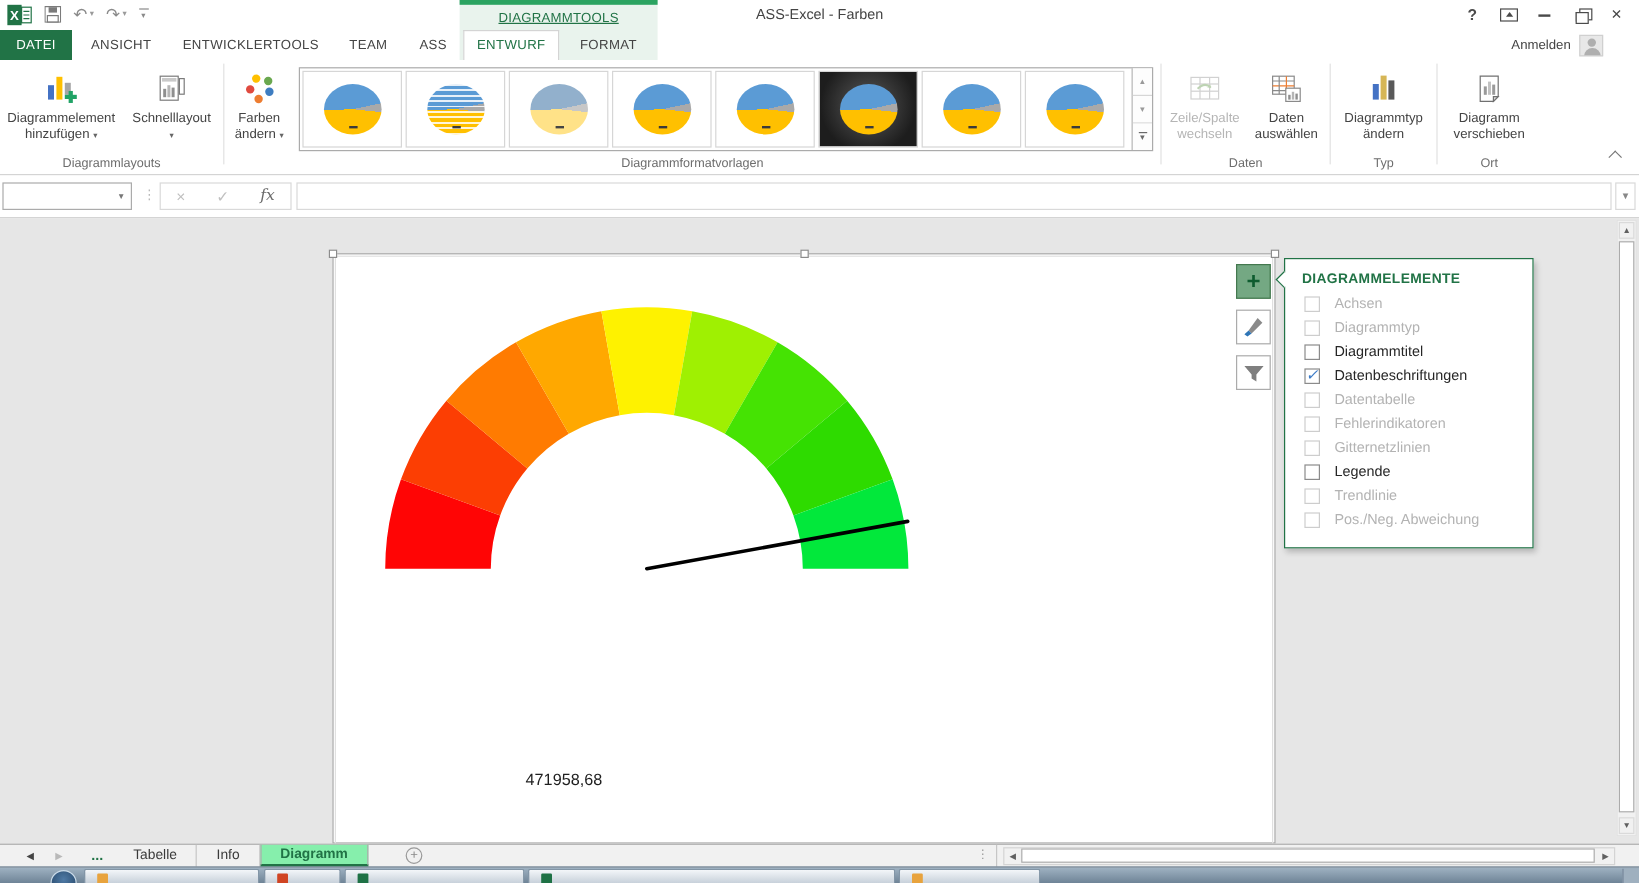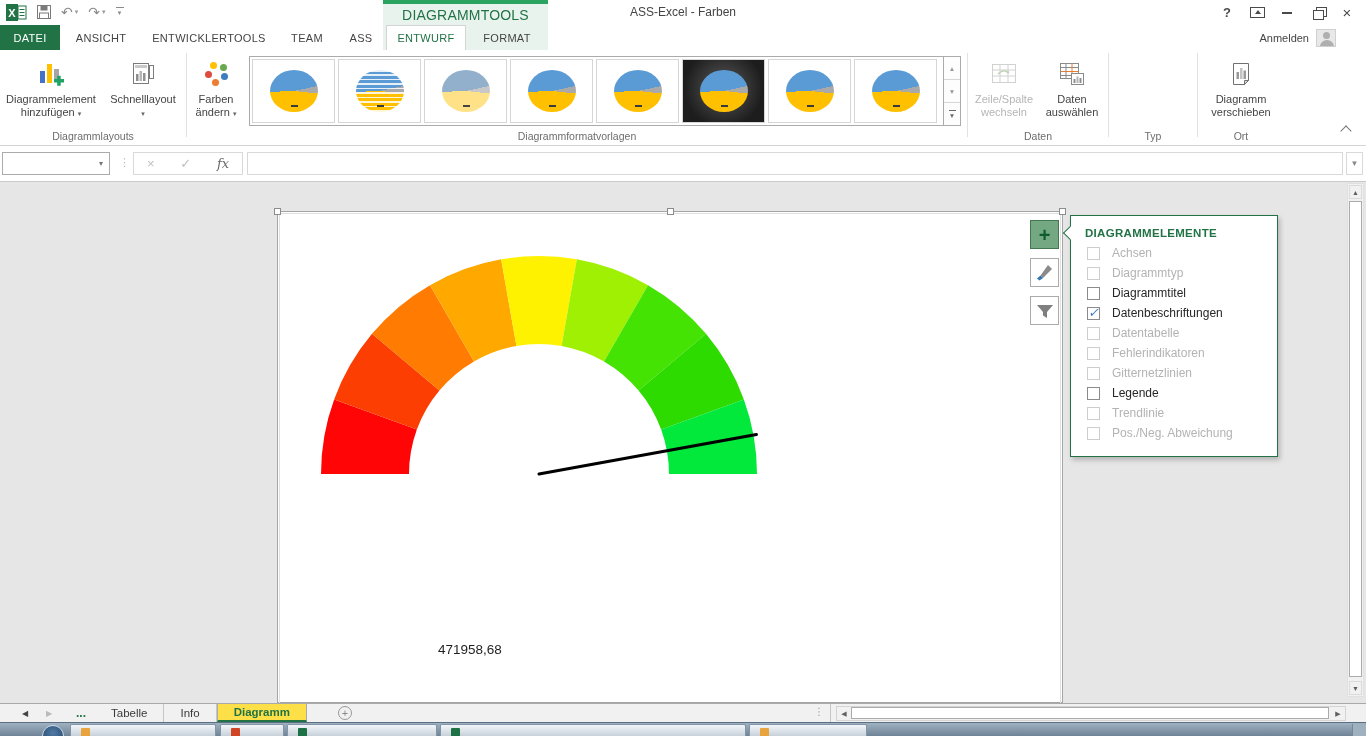--- a/index.html
+++ b/index.html
@@ -13,21 +13,21 @@
   .excel-logo { width:21px; height:19px; display:block; }
   .qat-btn { color:#8a8a8a; font-size:14px; line-height:20px; cursor:default; display:flex; align-items:center; }
   .qat-btn .dd { font-size:7px; color:#9a9a9a; margin-left:2px; }
   .save-ic { width:14px; height:14px; }
   .qat-custom { display:flex; flex-direction:column; align-items:center; }
   .qat-custom .bar { width:8px; height:0; border-top:1.5px solid #8a8a8a; margin-bottom:1px; }
   .qat-custom .dd { font-size:7px; color:#8a8a8a; }
 
   .ctx-header { position:absolute; left:383px; top:0; width:165px; height:25px;
     background:#E9F3ED; border-top:4px solid #2BA361; display:flex; align-items:center; justify-content:center; }
-  .ctx-header span { color:#217346; font-size:14px; letter-spacing:.2px; }
+  .ctx-header span { color:#217346; font-size:11px; letter-spacing:.2px;text-decoration:underline; }
 
   .win-title { position:absolute; left:50%; top:5px; transform:translateX(-50%); color:#444; font-size:12px; }
 
   .win-controls { position:absolute; right:4px; top:0; display:flex; align-items:center; height:25px; }
   .win-btn { width:30px; height:23px; display:flex; align-items:center; justify-content:center; color:#4a4a4a; font-size:13px; }
   .ic-ribbondisp { width:15px; height:11px; border:1px solid #4a4a4a; position:relative; }
   .ic-ribbondisp:after { content:""; position:absolute; left:4.5px; top:2px; border-left:3px solid transparent; border-right:3px solid transparent; border-bottom:4px solid #4a4a4a; }
   .ic-min { width:10px; height:0; border-top:2px solid #4a4a4a; }
   .ic-restore { width:9px; height:8px; border:1px solid #4a4a4a; position:relative; background:#fff; margin-top:2px; }
   .ic-restore:before { content:""; position:absolute; left:2px; top:-4px; width:9px; height:8px; border:1px solid #4a4a4a; }
@@ -137,21 +137,21 @@
   .vs-thumb { position:absolute; left:1px; top:17px; width:13px; height:476px; background:#FFF; border:1px solid #ABABAB; }
 
   
   .sheetbar { position:absolute; left:0; top:703px; width:1366px; height:19px; background:#F1F1F1; border-top:1px solid #A9A9A9; }
   .snav { position:absolute; top:0; height:18px; display:flex; align-items:center; color:#444; }
   .snav.l { left:22px; } .snav.r { left:46px; color:#B9B9B9; }
   .snav span { font-size:8px; }
   .sdots { position:absolute; left:76px; top:0; height:18px; display:flex; align-items:center; color:#217346; font-weight:bold; font-size:12px; }
   .stabs { position:absolute; left:95px; top:0; height:18px; display:flex;align-items:center; }
   .stab { padding:0 16px; display:flex; align-items:center; font-size:11.5px; color:#3a3a3a; border-right:1px solid #C6C6C6; height:18px; }
-  .stab.active { background:#fde047; color:#217346; font-weight:bold; border:1px solid #ABABAB; border-top:none; border-bottom:2px solid #217346; }
+  .stab.active { background:#86efac; color:#217346; font-weight:bold; border:1px solid #ABABAB; border-top:none; border-bottom:2px solid #217346; }
   .addsheet { position:absolute; left:338px; top:2px; width:14px; height:14px; border:1px solid #9A9A9A; border-radius:50%; color:#8a8a8a; font-size:11px; line-height:12px; text-align:center; }
   .hs-grip { position:absolute; left:814px; top:2px; color:#9A9A9A; font-size:10px; }
   .hs-sep { position:absolute; left:830px; top:0; width:1px; height:18px; background:#C6C6C6; }
   .hscroll { position:absolute; left:836px; top:2px; width:510px; height:15px; background:#F1F1F1; border:1px solid #D4D4D4; }
   .hs-left, .hs-right { position:absolute; top:1px; width:12px; height:11px; display:flex; align-items:center; justify-content:center; color:#606060; font-size:7px; }
   .hs-left { left:1px; } .hs-right { right:1px; }
   .hs-thumb { position:absolute; left:14px; top:0px; width:478px; height:12px; background:#fff; border:1px solid #ABABAB; }
 
   
   .taskbar { position:absolute; left:0; top:722px; width:1366px; height:14px; background:linear-gradient(#9FB2C2, #6E8396); border-top:1px solid #5C6F82; }
@@ -367,20 +367,32 @@
           </span>
           <div class="bb-label"><span>Daten auswählen</span></div>
         </div>
       </div>
       <div class="rg-label">Daten</div>
     </div>
 
     <div class="vdiv"></div>
 
     <div class="rgroup g-typ">
+      <div class="rg-content">
+        <div class="bigbtn">
+          <span class="bicon">
+            <svg width="28" height="28" viewBox="0 0 28 28">
+              <rect x="5" y="10" width="5" height="13" fill="#4472C4"></rect>
+              <rect x="11.5" y="3" width="5" height="20" fill="#D6B656"></rect>
+              <rect x="18" y="7" width="5" height="16" fill="#595959"></rect>
+            </svg>
+          </span>
+          <div class="bb-label"><span>Diagrammtyp ändern</span></div>
+        </div>
+      </div>
       <div class="rg-label">Typ</div>
     </div>
 
     <div class="vdiv"></div>
 
     <div class="rgroup g-ort">
       <div class="rg-content">
         <div class="bigbtn">
           <span class="bicon">
             <svg width="28" height="28" viewBox="0 0 28 28">

